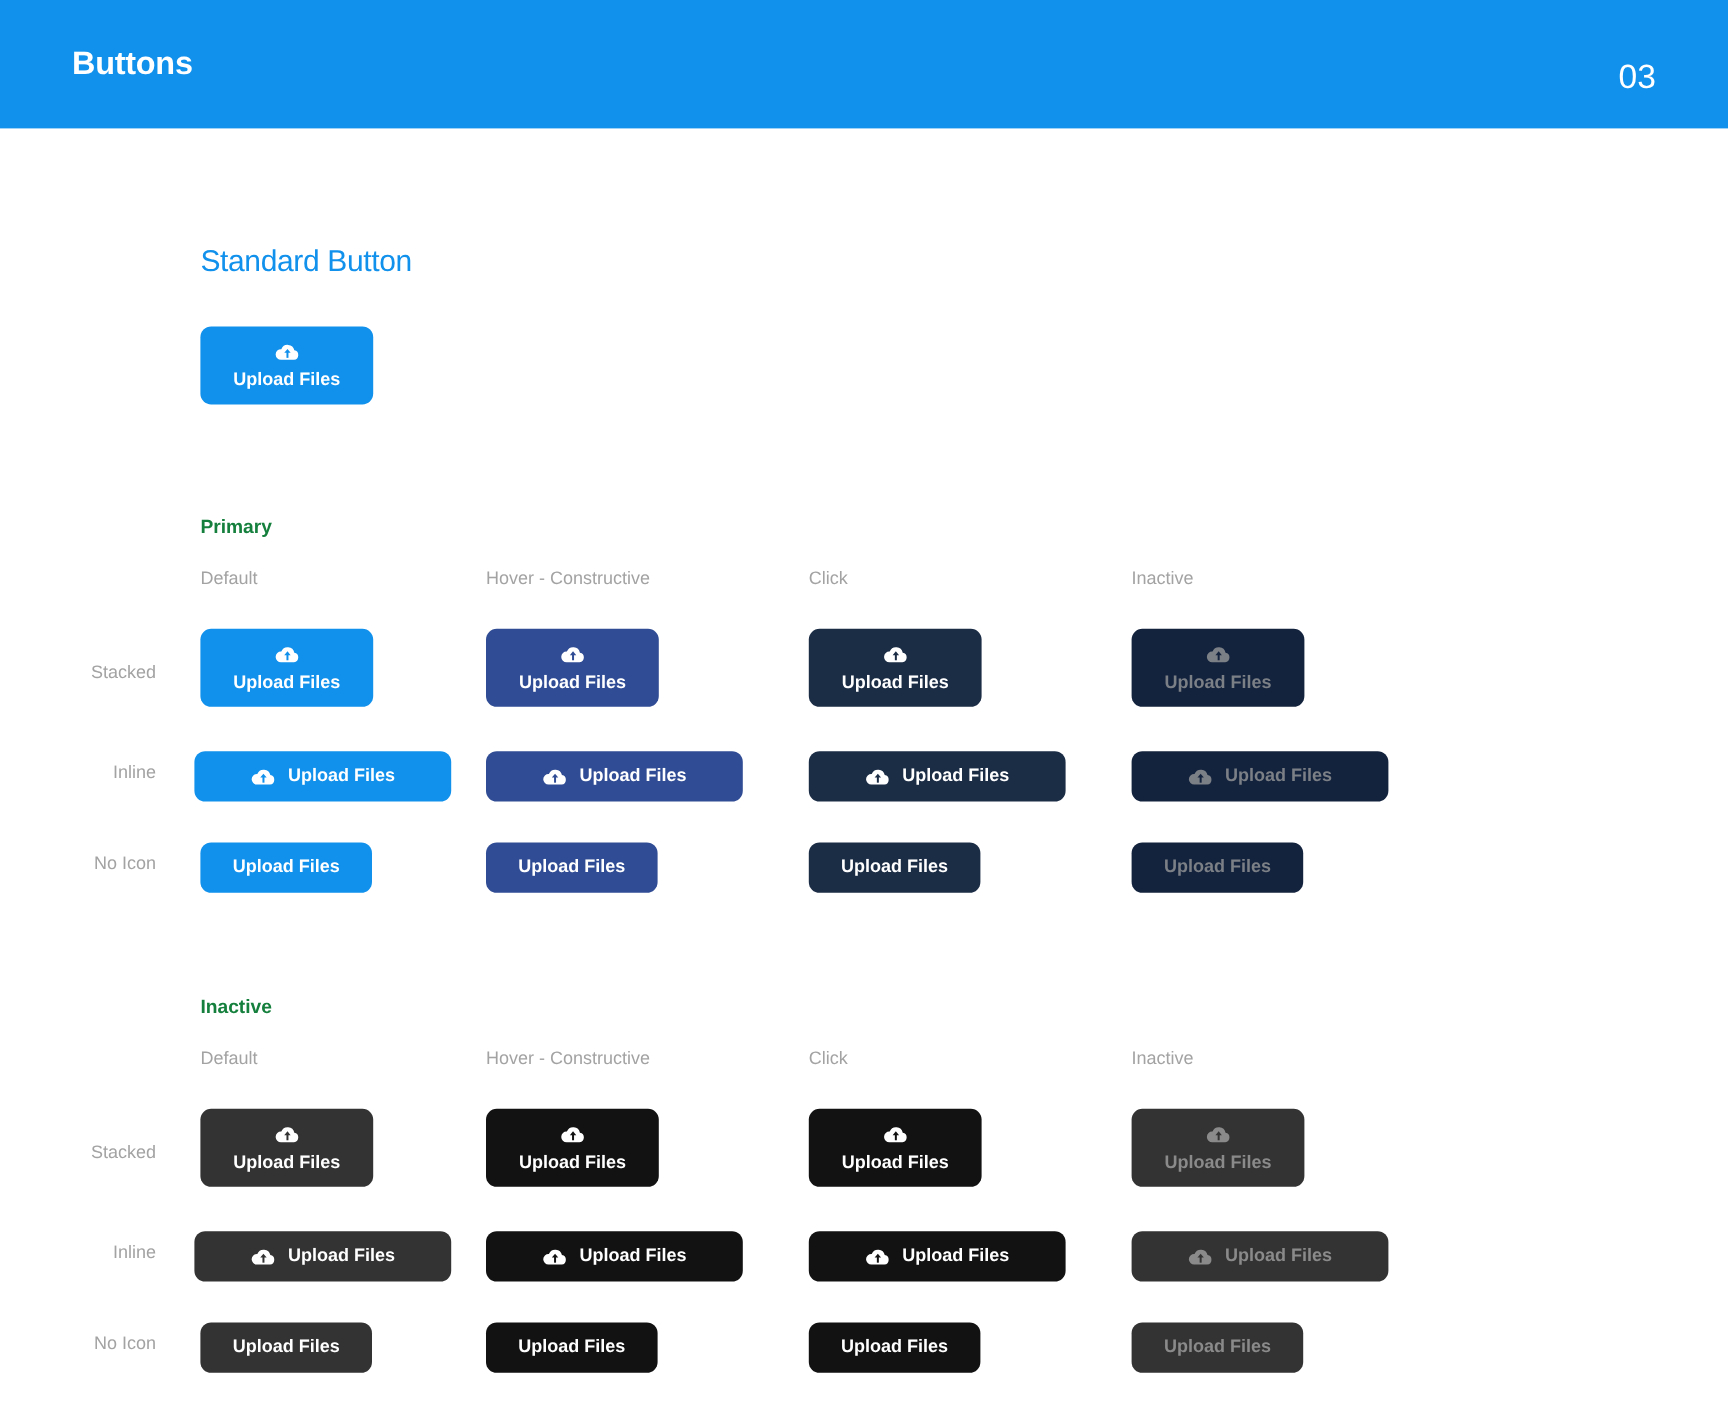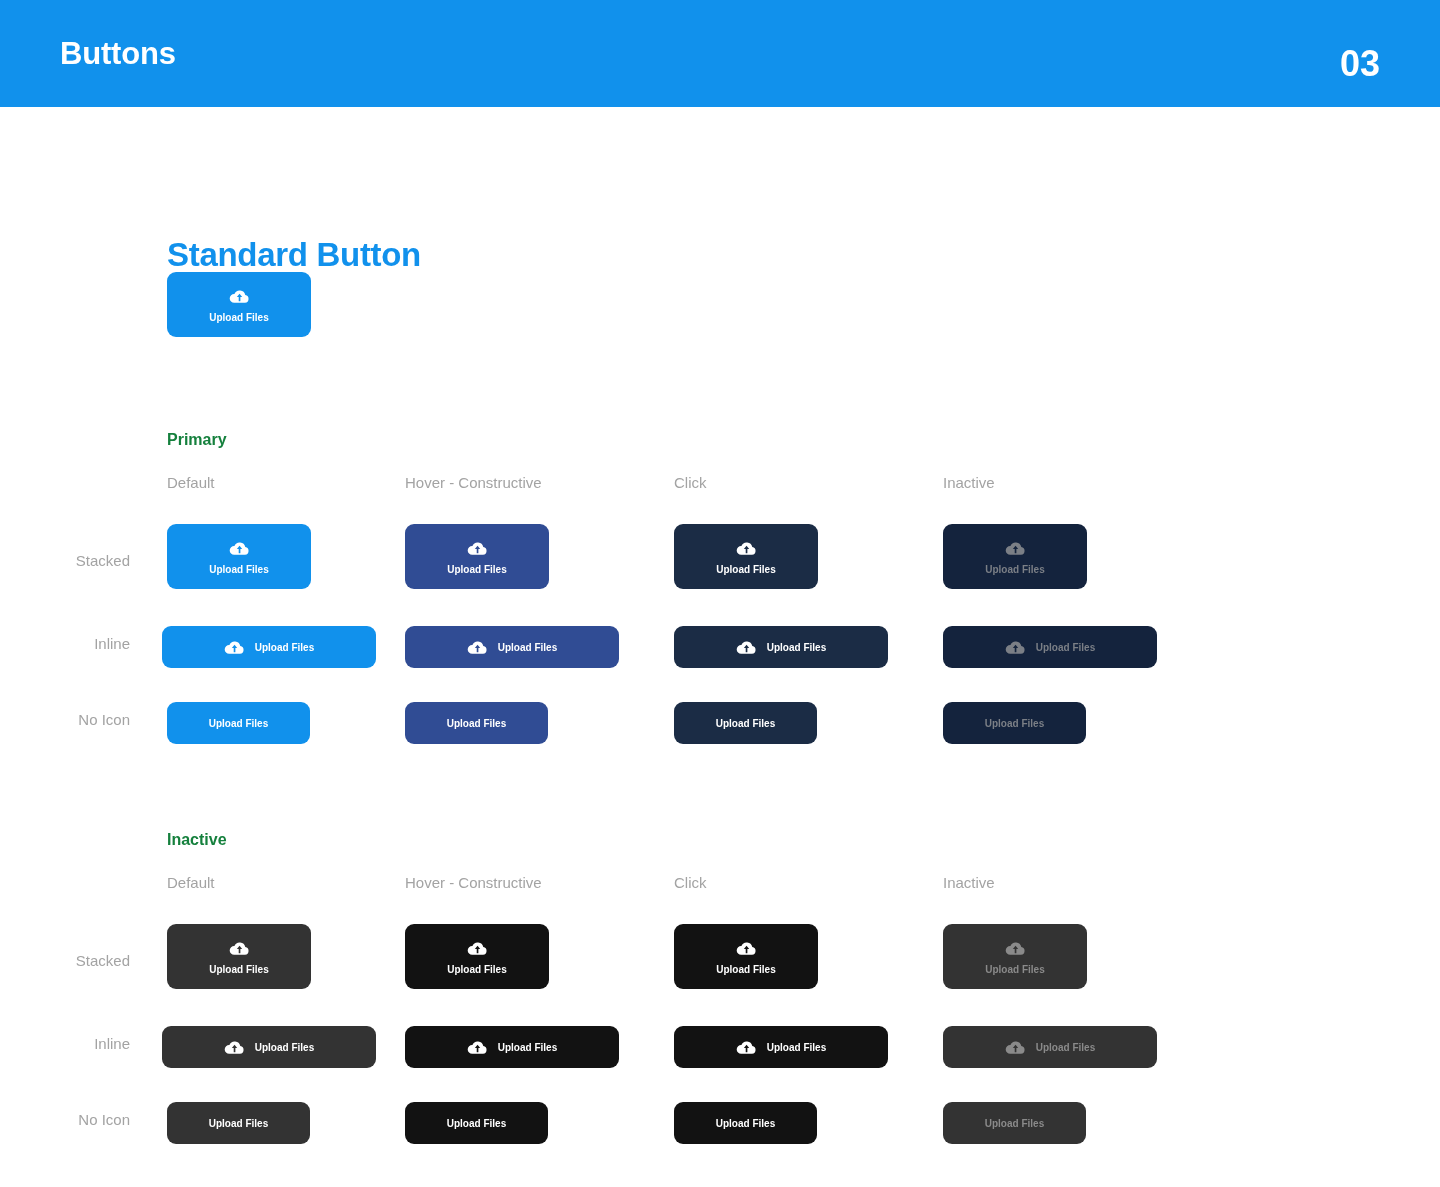--- a/index.html
+++ b/index.html
@@ -13,37 +13,36 @@
 
   
   .page-header {
     position: absolute; left: 0; top: 0;
     width: 1440px; height: 107px;
     background: #1191ec;
     display: flex; align-items: center; justify-content: space-between;
     padding: 0 60px;
   }
   .page-header .title {
-    color: #ffffff; font-size: 31px; font-weight: bold; letter-spacing: -0.2px;
+    color: #ffffff; font-size: 27px; font-weight: bold; letter-spacing: -0.2px;
   }
   .page-header .pagenum {
-    color: #ffffff; font-size: 36px; font-weight: bold; margin-top: 20px;
+    color: #ffffff; font-size: 28px; font-weight: normal; margin-top: 20px;
   }
 
   
   .content { position: absolute; left: 0; top: 107px; width: 1440px; }
 
   .section-title {
     position: absolute;
     left: 167px;
     color: #1191ec;
-    font-size: 33px;
-    font-weight: bold;
+    font-size: 25px;
+    font-weight: normal;
     letter-spacing: -0.3px;
-    margin-top: 32px;
   }
   .group-title {
     position: absolute;
     left: 167px;
     color: #15803d;
     font-size: 16px;
     font-weight: bold;
   }
   .col-head {
     position: absolute;
@@ -63,21 +62,21 @@
     white-space: nowrap;
   }
 
   
   .btn {
     position: absolute;
     border: none;
     border-radius: 9px;
     color: #ffffff;
     font-family: "Liberation Sans", sans-serif;
-    font-size: 10px;
+    font-size: 15px;
     font-weight: bold;
     display: flex;
     align-items: center;
     justify-content: center;
     cursor: pointer;
     padding: 0;
     line-height: 1.1;
     white-space: nowrap;
   }
   .btn.stacked {

